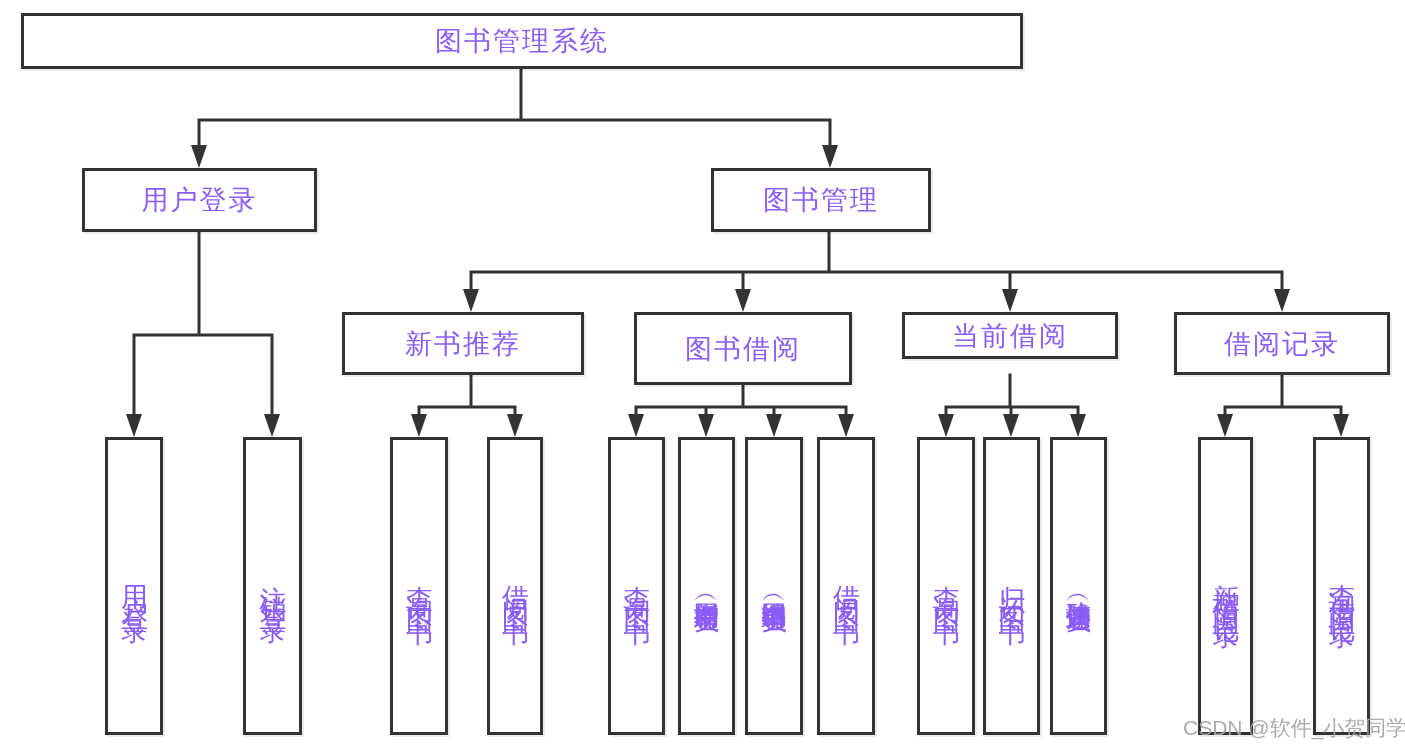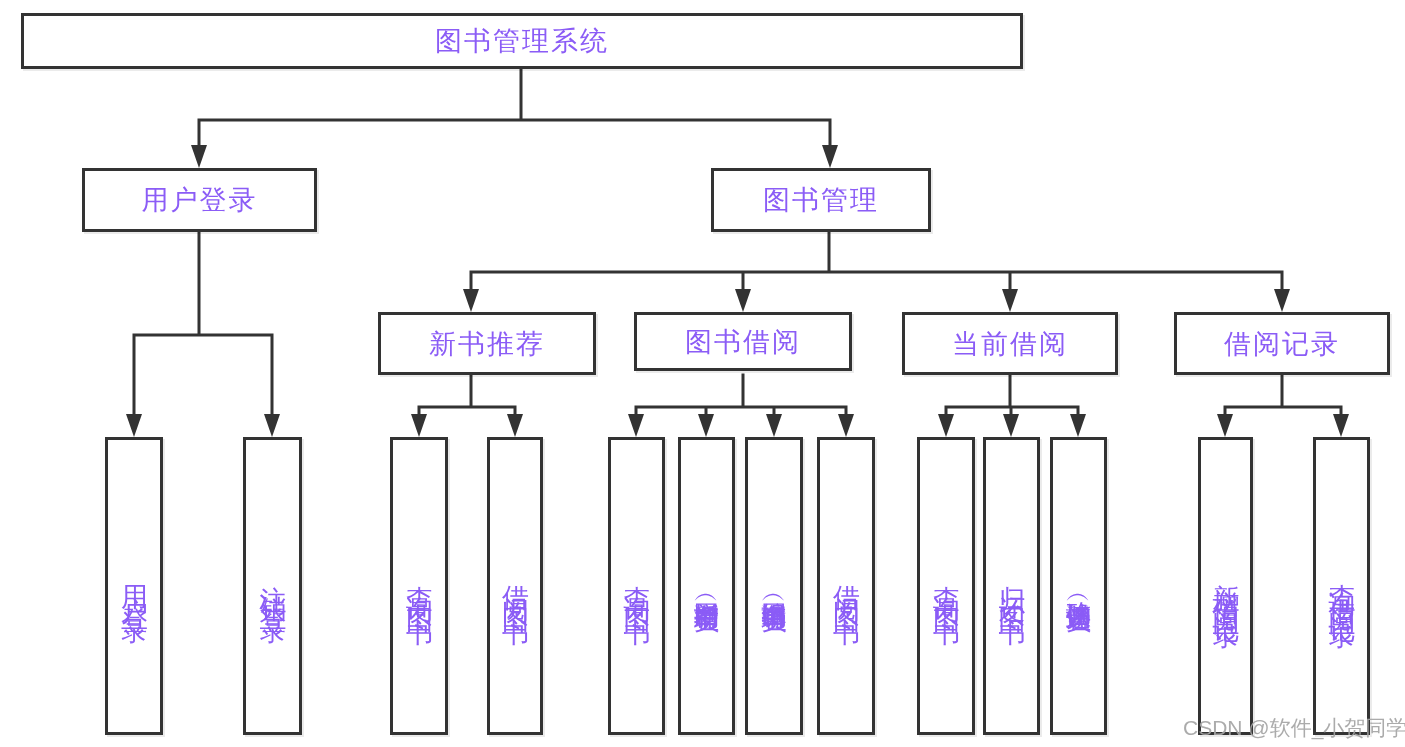--- a/index.html
+++ b/index.html
@@ -80,27 +80,27 @@
     <span>图书管理系统</span>
   </div>
 
   <div class="node h-node" style="left:82px; top:168px; width:235px; height:64px;">
     <span>用户登录</span>
   </div>
   <div class="node h-node" style="left:711px; top:168px; width:220px; height:64px;">
     <span>图书管理</span>
   </div>
 
-  <div class="node h-node" style="left:378px; top:312px; width:218px; height:63px;">
+  <div class="node h-node" style="left:342px; top:312px; width:242px; height:63px;">
     <span>新书推荐</span>
   </div>
-  <div class="node h-node" style="left:634px; top:312px; width:218px; height:59px;">
+  <div class="node h-node" style="left:634px; top:312px; width:218px; height:73px;">
     <span>图书借阅</span>
   </div>
-  <div class="node h-node" style="left:902px; top:312px; width:216px; height:63px;">
+  <div class="node h-node" style="left:902px; top:312px; width:216px; height:47px;">
     <span>当前借阅</span>
   </div>
   <div class="node h-node" style="left:1174px; top:312px; width:216px; height:63px;">
     <span>借阅记录</span>
   </div>
 
   <div class="node v-node sp-wide" style="left:105px; top:437px; width:58px; height:298px;">
     <span>用户登录</span>
   </div>
   <div class="node v-node sp-wide" style="left:243px; top:437px; width:59px; height:298px;">

